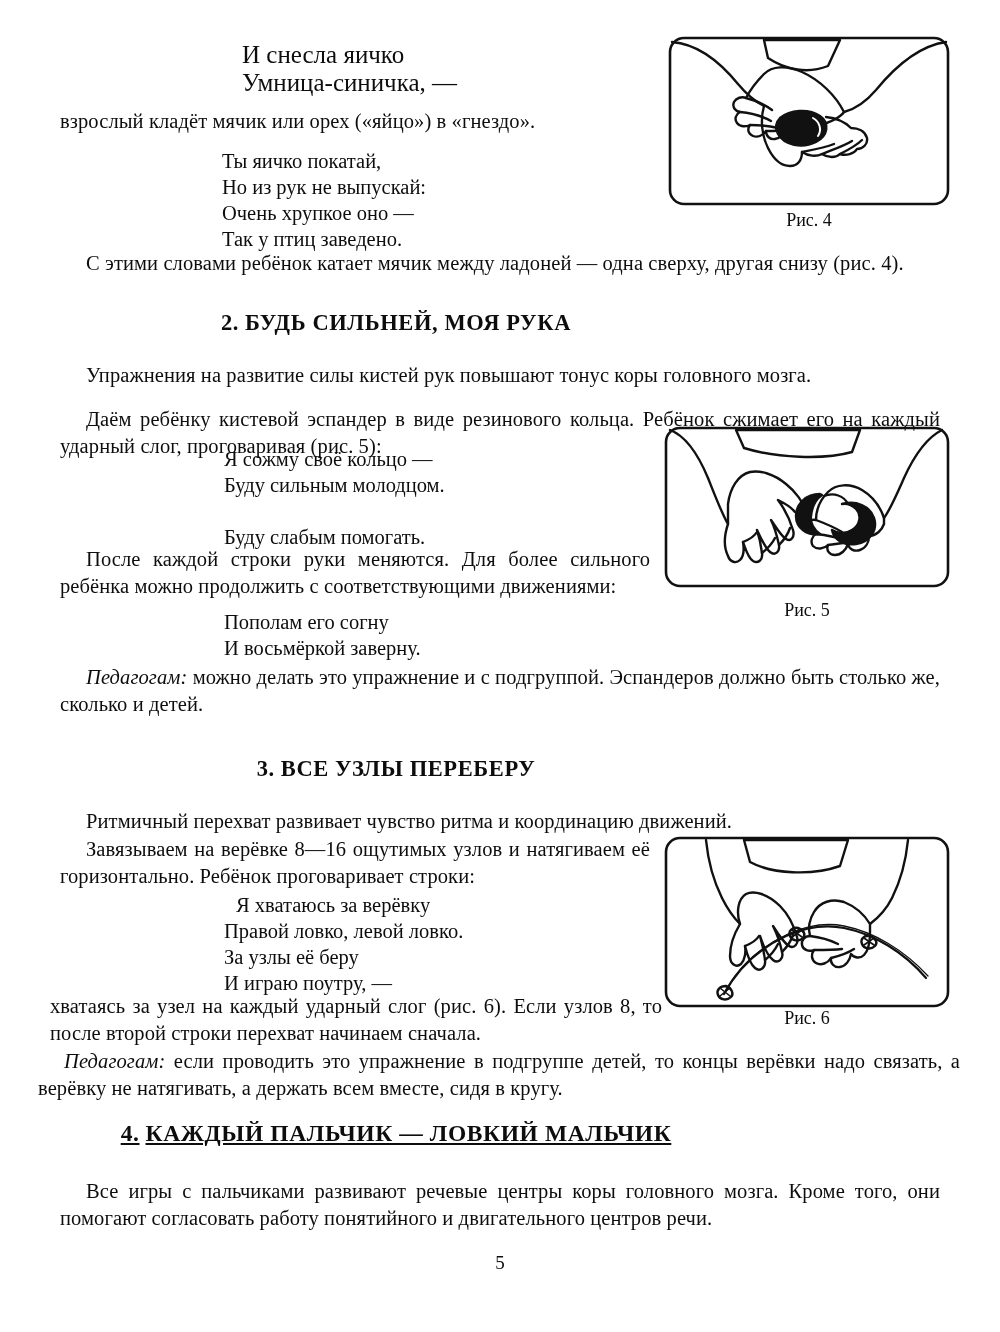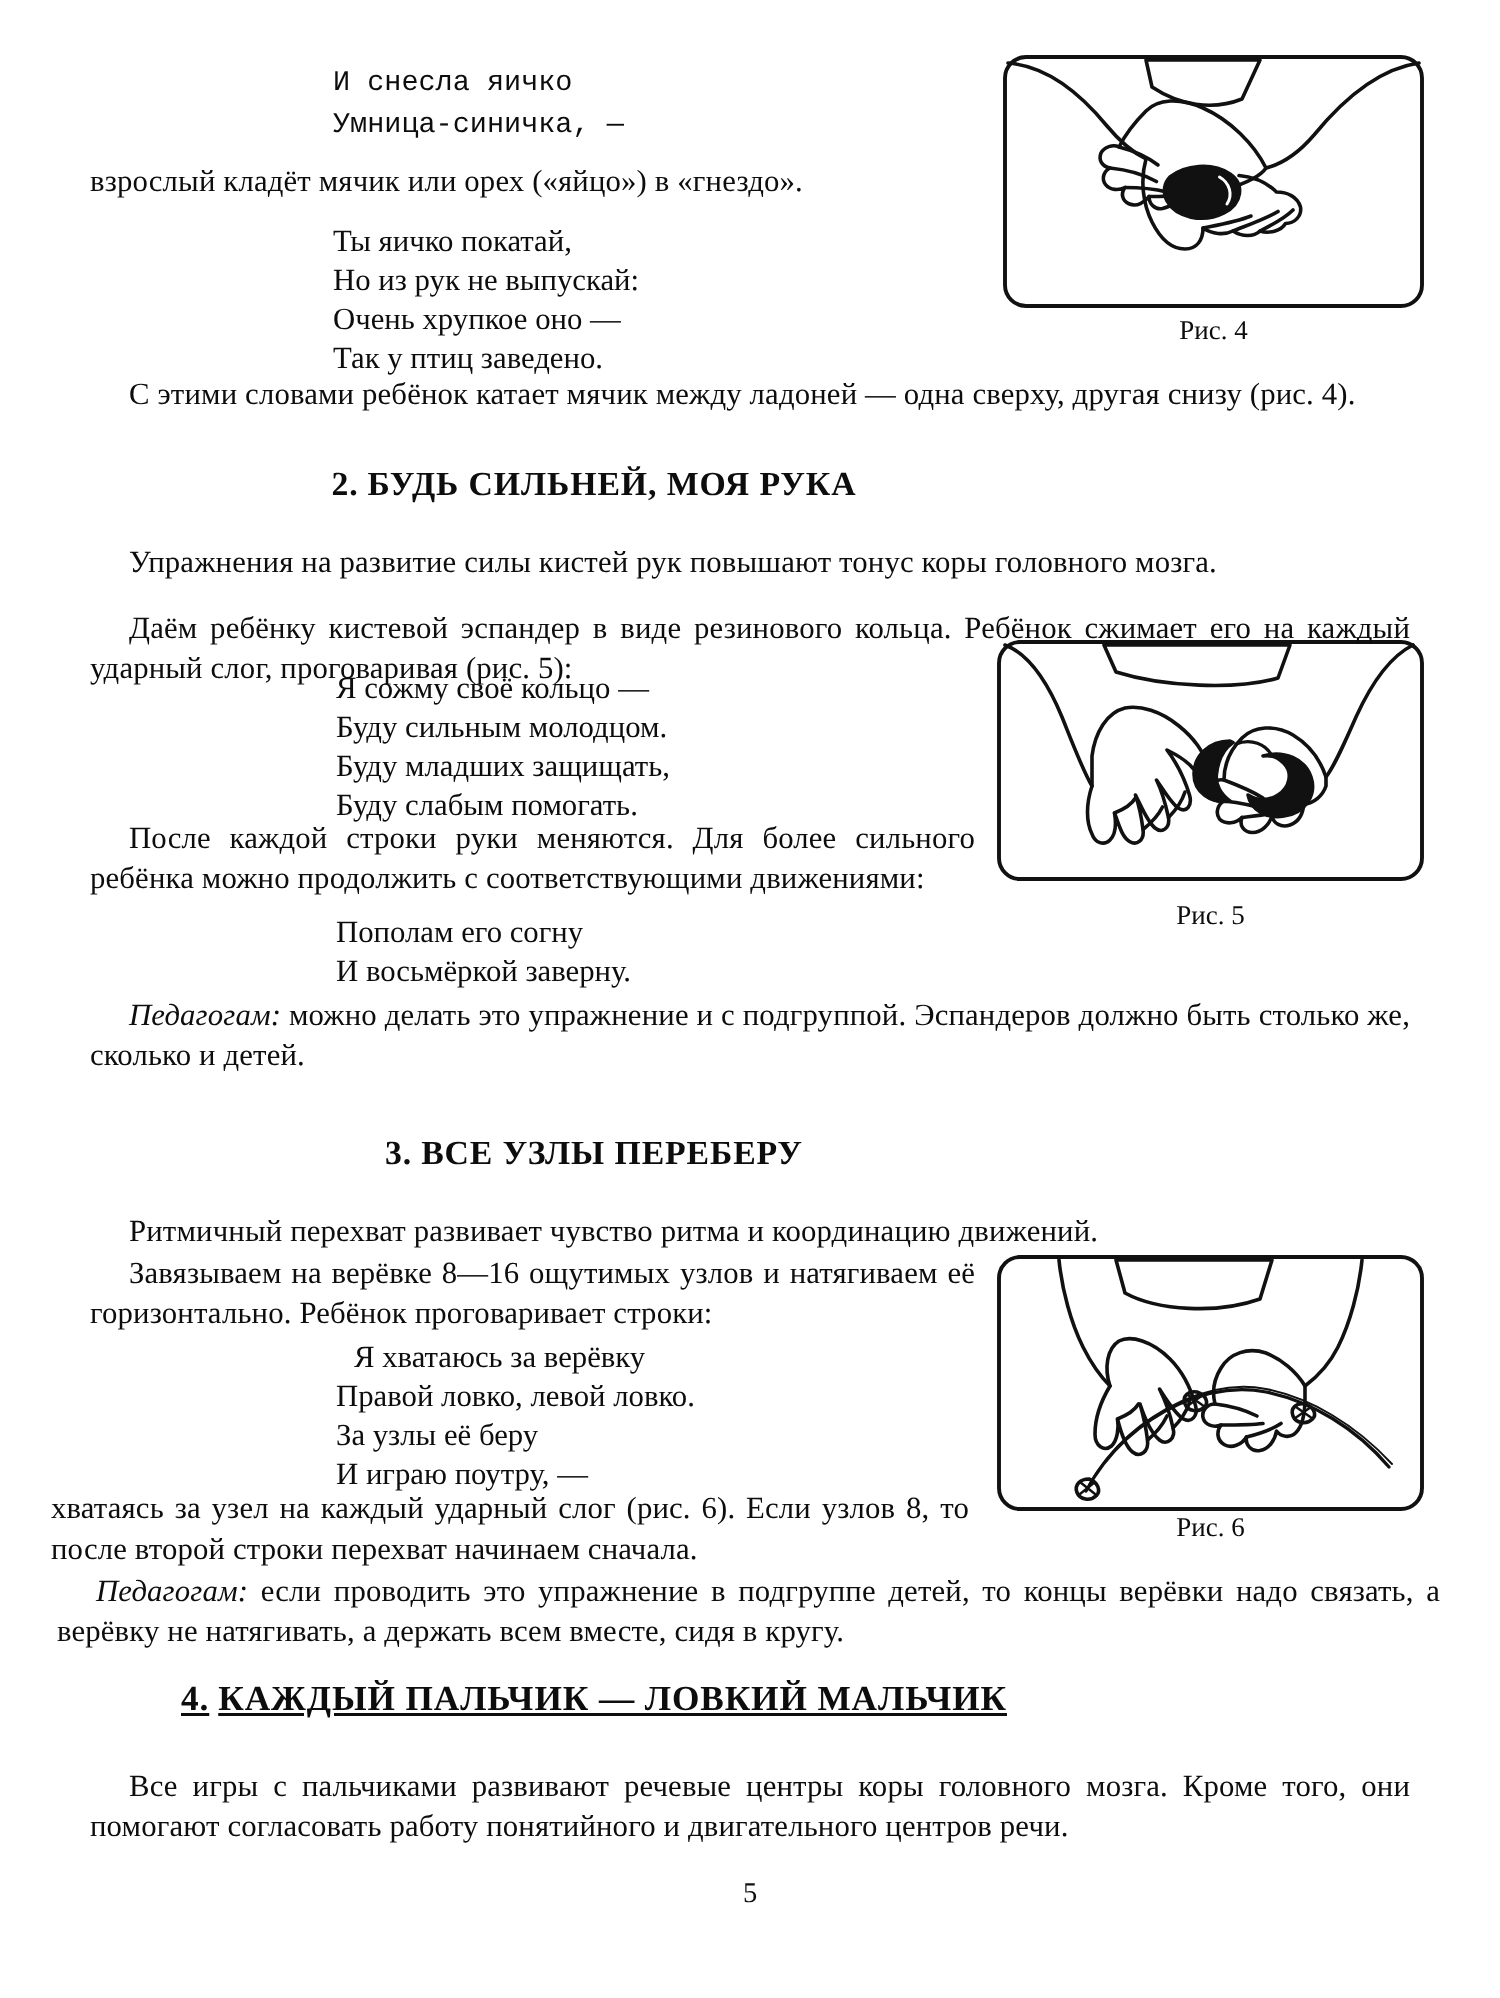--- a/index.html
+++ b/index.html
@@ -70,21 +70,21 @@
     font-size: 19px;
   }
 
   
   .figure {
     position: absolute;
   }
   .figure svg { display: block; }
 
   
-  .sans { font-family: Liberation Mono, monospace; font-size: 19px; }
+  .sans { font-family: Liberation Serif, serif; font-size: 25px; margin-left: 20px; }
 </style>
 </head>
 <body>
 
 <div class="page">
 
   <div class="figure" style="left:668px; top:36px;">
     <svg width="282" height="170" viewBox="0 0 282 170" aria-hidden="true">
       <rect x="2" y="2" width="278" height="166" rx="14" ry="14" fill="none" stroke="#111" stroke-width="2.6"></rect>
       <g fill="none" stroke="#111" stroke-width="2.4" stroke-linecap="round" stroke-linejoin="round">
@@ -243,21 +243,20 @@
 
   <div class="heading" style="top:310px;">
     <span class="num">2.</span><span>БУДЬ СИЛЬНЕЙ, МОЯ РУКА</span>
   </div>
 
   <div class="para indent" style="left:60px; top:362px; width:880px;">Упражнения на развитие силы кистей рук повышают тонус коры головного мозга.</div>
   <div class="para indent" style="left:60px; top:390px; width:880px;margin-top:16px;">Даём ребёнку кистевой эспандер в виде резинового кольца. Ребёнок сжимает его на каждый ударный слог, проговаривая (рис. 5):</div>
 
   <div class="verse" style="left:224px; top:446px;">Я сожму своё кольцо —</div>
   <div class="verse" style="left:224px; top:472px;">Буду сильным молодцом.</div>
-  <div class="verse" style="left:224px; top:498px;">Буду младших защищать,</div>
   <div class="verse" style="left:224px; top:524px;">Буду слабым помогать.</div>
 
   <div class="para indent" style="left:60px; top:546px; width:590px;">После каждой строки руки меняются. Для более сильного ребёнка можно продолжить с соответствующими движениями:</div>
 
   <div class="verse" style="left:224px; top:609px;">Пополам его согну</div>
   <div class="verse" style="left:224px; top:635px;">И восьмёркой заверну.</div>
 
   <div class="para indent" style="left:60px; top:664px; width:880px;">
     <span class="it">Педагогам:</span><span> можно делать это упражнение и с подгруппой. Эспандеров должно быть столько же, сколько и детей.</span>
   </div>
@@ -267,21 +266,21 @@
   </div>
 
   <div class="para indent" style="left:60px; top:808px; width:880px;">Ритмичный перехват развивает чувство ритма и координацию движений.</div>
   <div class="para indent" style="left:60px; top:836px; width:590px;">Завязываем на верёвке 8—16 ощутимых узлов и натягиваем её горизонтально. Ребёнок проговаривает строки:</div>
 
   <div class="verse" style="left:224px; top:892px;margin-left:12px;">Я хватаюсь за верёвку</div>
   <div class="verse" style="left:224px; top:918px;">Правой ловко, левой ловко.</div>
   <div class="verse" style="left:224px; top:944px;">За узлы её беру</div>
   <div class="verse" style="left:224px; top:970px;">И играю поутру, —</div>
 
-  <div class="para noindent" style="left:34px; top:993px; width:612px;font-family:Liberation Serif, serif;">хватаясь за узел на каждый ударный слог (рис. 6). Если узлов 8, то после второй строки перехват начинаем сначала.</div>
+  <div class="para noindent" style="left:50px; top:993px; width:612px;font-family:Liberation Serif, serif;">хватаясь за узел на каждый ударный слог (рис. 6). Если узлов 8, то после второй строки перехват начинаем сначала.</div>
 
   <div class="para indent" style="left:38px; top:1048px; width:922px;">
     <span class="it">Педагогам:</span><span> если проводить это упражнение в подгруппе детей, то концы верёвки надо связать, а верёвку не натягивать, а держать всем вместе, сидя в кругу.</span>
   </div>
 
   <div class="heading" style="top:1120px; font-size:23.5px;text-decoration:underline;">
     <span class="num">4.</span><span>КАЖДЫЙ ПАЛЬЧИК — ЛОВКИЙ МАЛЬЧИК</span>
   </div>
 
   <div class="para indent" style="left:60px; top:1178px; width:880px;">Все игры с пальчиками развивают речевые центры коры головного мозга. Кроме того, они помогают согласовать работу понятийного и двигательного центров речи.</div>

